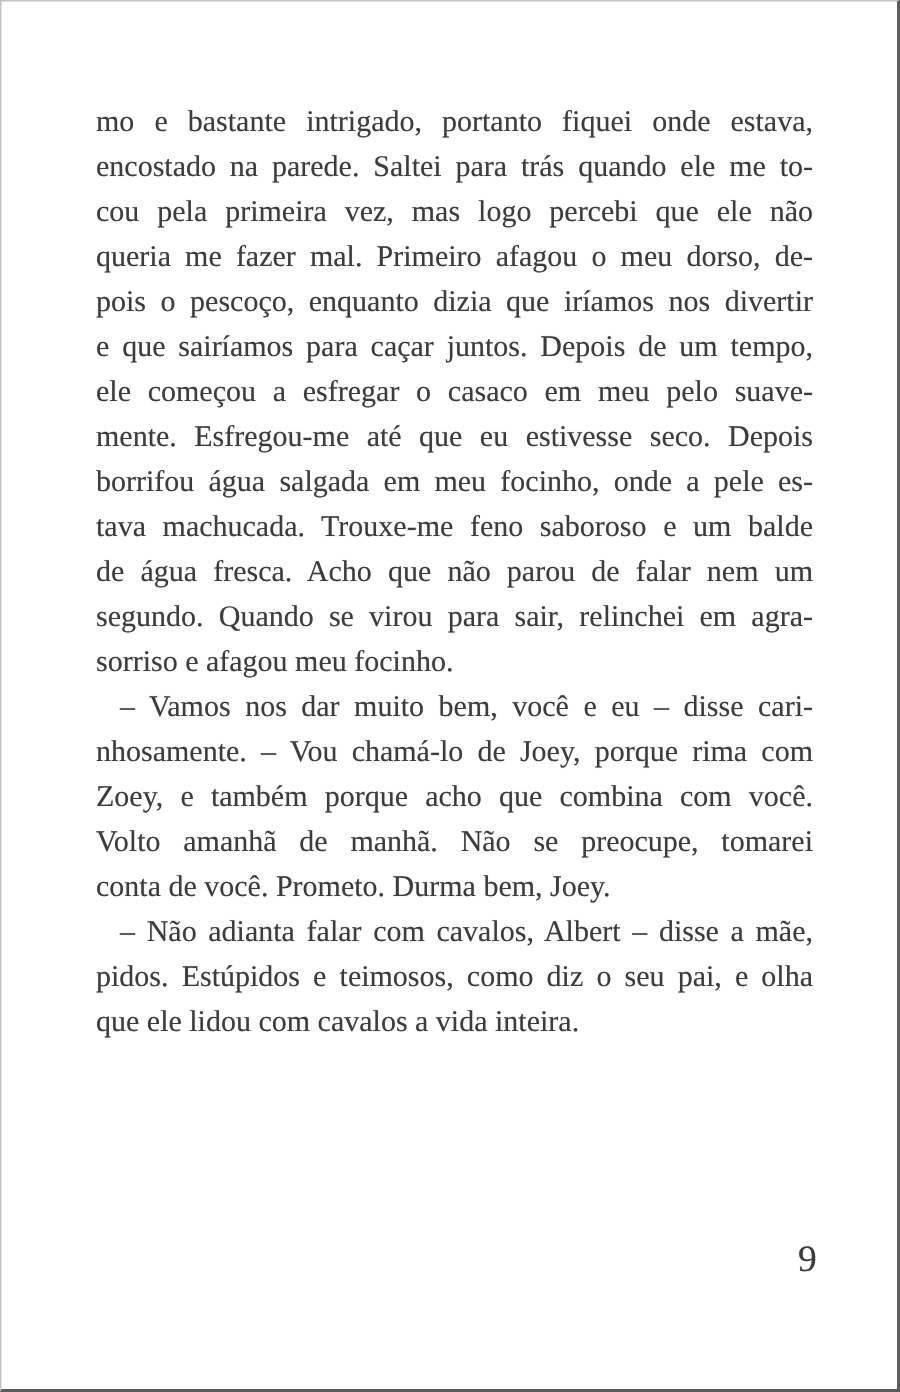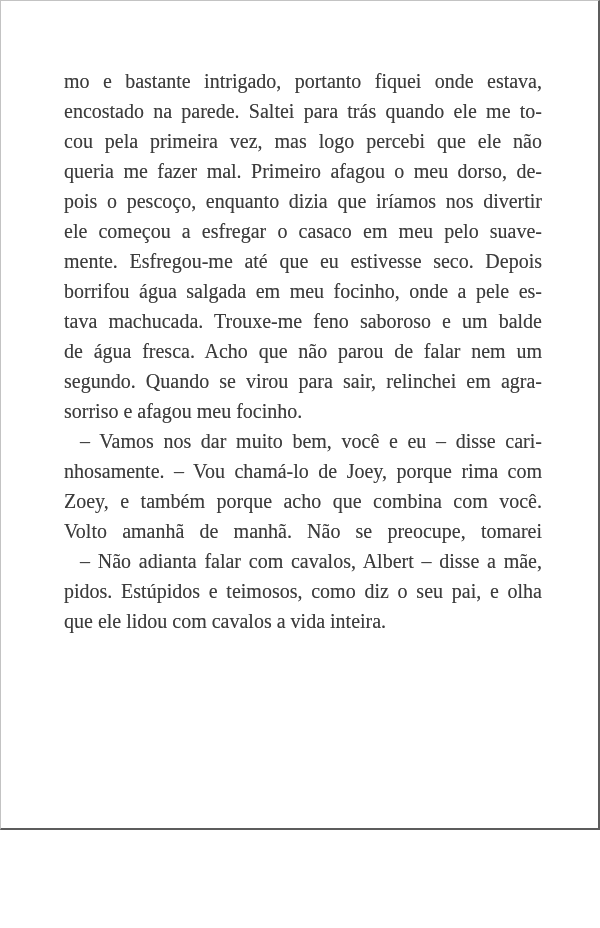--- a/index.html
+++ b/index.html
@@ -3,21 +3,21 @@
 <meta charset="utf-8">
 <style>
   html, body {
     margin: 0;
     padding: 0;
     background: #ffffff;
   }
   .page {
     position: relative;
     width: 600px;
-    height: 830px;
+    height: 928px;
     box-sizing: border-box;
     background: #ffffff;
     border-top: 1px solid #c3c3c3;
     border-left: 1px solid #c9c9c9;
     border-right: 2px solid #5c5c5c;
     border-bottom: 2px solid #565656;
     overflow: hidden;
     font-family: "Liberation Serif", "DejaVu Serif", serif;
   }
   .text-block {
@@ -56,29 +56,31 @@
 </head>
 <body>
 
 <div class="page" style="background: rgb(255, 255, 255); border-color: rgb(195, 195, 195) rgb(92, 92, 92) rgb(92, 92, 92) rgb(195, 195, 195);">
   <div class="text-block" style="color: rgb(60, 60, 60);">
       <div class="line">mo e bastante intrigado, portanto fiquei onde estava,</div>
       <div class="line">encostado na parede. Saltei para trás quando ele me to-</div>
       <div class="line">cou pela primeira vez, mas logo percebi que ele não</div>
       <div class="line">queria me fazer mal. Primeiro afagou o meu dorso, de-</div>
       <div class="line">pois o pescoço, enquanto dizia que iríamos nos divertir</div>
+      <div class="line">e que sairíamos para caçar juntos. Depois de um tempo,</div>
       <div class="line">ele começou a esfregar o casaco em meu pelo suave-</div>
       <div class="line">mente. Esfregou-me até que eu estivesse seco. Depois</div>
       <div class="line">borrifou água salgada em meu focinho, onde a pele es-</div>
       <div class="line">tava machucada. Trouxe-me feno saboroso e um balde</div>
       <div class="line">de água fresca. Acho que não parou de falar nem um</div>
       <div class="line">segundo. Quando se virou para sair, relinchei em agra-</div>
       <div class="line para-end">sorriso e afagou meu focinho.</div>
       <div class="line indent">– Vamos nos dar muito bem, você e eu – disse cari-</div>
       <div class="line">nhosamente. – Vou chamá-lo de Joey, porque rima com</div>
       <div class="line">Zoey, e também porque acho que combina com você.</div>
       <div class="line">Volto amanhã de manhã. Não se preocupe, tomarei</div>
+      <div class="line para-end">conta de você. Prometo. Durma bem, Joey.</div>
       <div class="line indent">– Não adianta falar com cavalos, Albert – disse a mãe,</div>
       <div class="line">pidos. Estúpidos e teimosos, como diz o seu pai, e olha</div>
       <div class="line para-end">que ele lidou com cavalos a vida inteira.</div>
     </div>
   <div class="page-num" style="color: rgb(60, 60, 60);">9</div>
 </div>
 
 </body></html>

